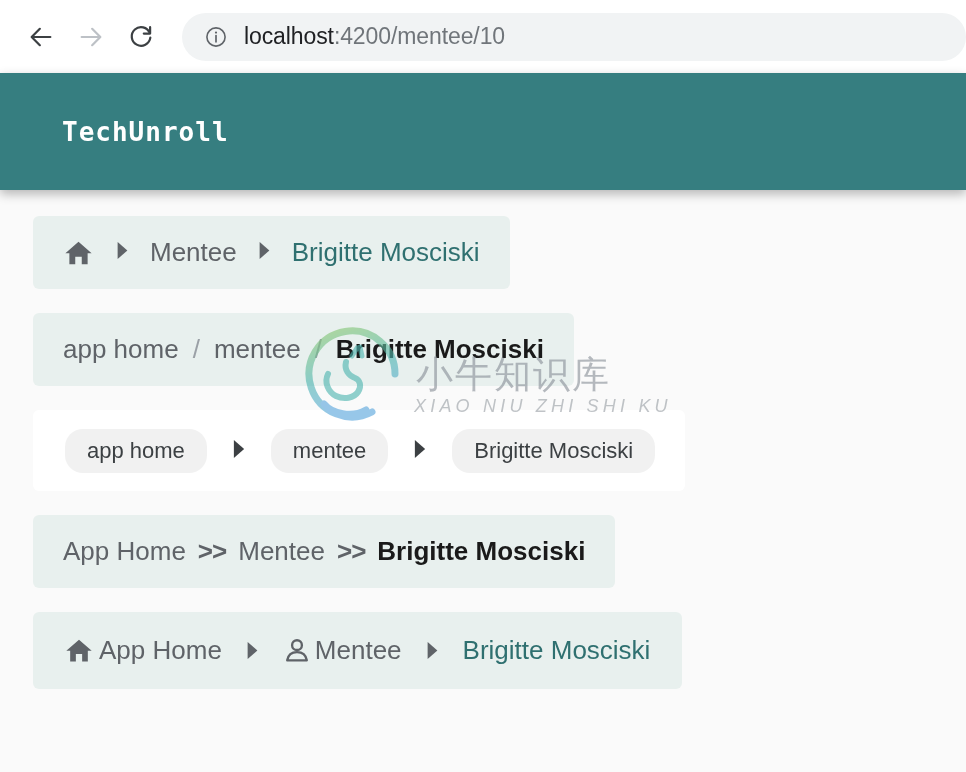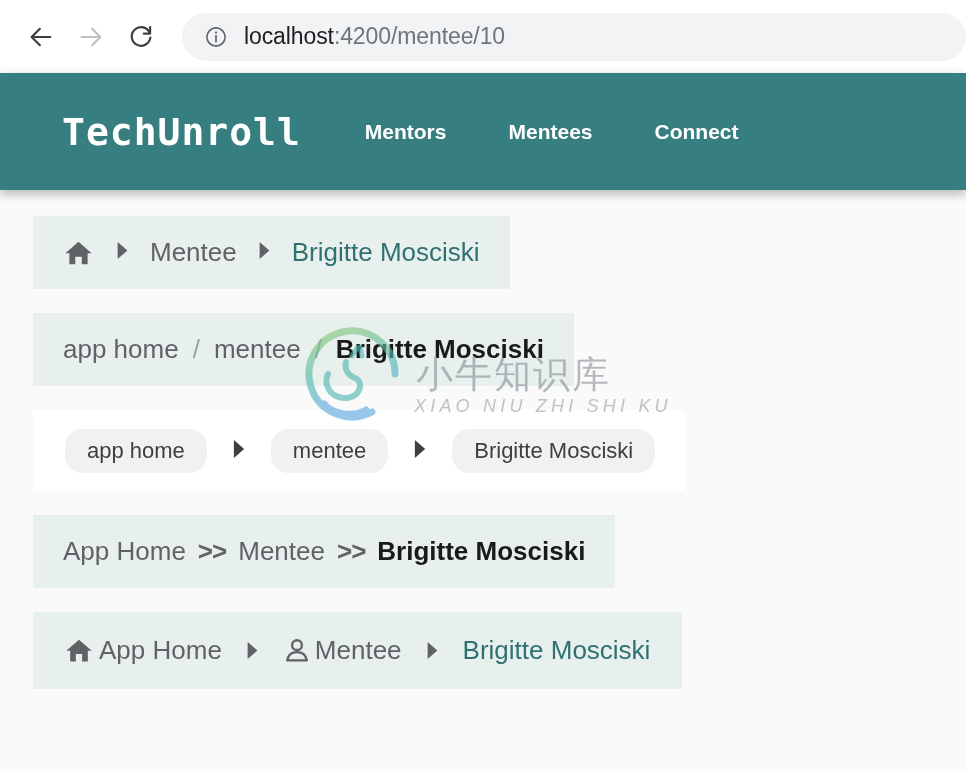--- a/index.html
+++ b/index.html
@@ -67,21 +67,21 @@
     display: flex;
     align-items: center;
     padding-left: 62px;
     box-shadow: 0 4px 10px rgba(0,0,0,0.28);
     position: relative;
     z-index: 5;
   }
 
   .brand {
     font-family: "DejaVu Sans Mono", monospace;
-    font-size: 38px;
+    font-size: 26px;
     font-weight: 700;
     color: #ffffff;
     letter-spacing: 1px;
     margin-right: 64px;
   }
 
   .nav-links {
     display: flex;
     align-items: center;
     gap: 62px;
@@ -99,21 +99,21 @@
   .page {
     background: #fafafa;
     height: 582px;
     padding: 26px 0 0 33px;
     position: relative;
   }
 
   .bc-row {
     display: inline-flex;
     align-items: center;
-    border-radius: 0;
+    border-radius: 6px;
     margin-bottom: 24px;
     white-space: nowrap;
   }
   .bc-row-clear { display: block; }
 
   .tinted { background: #e8f0ee; }
   .plain  { background: #ffffff; }
 
   
   .row1 { height: 73px; padding: 0 30px 0 29px; gap: 0; }
@@ -210,25 +210,20 @@
       <circle cx="12" cy="12" r="9.1" fill="none" stroke="#5f6368" stroke-width="1.6"></circle>
       <circle cx="12" cy="7.6" r="1.1" fill="#5f6368"></circle>
       <path d="M12 10.6 V16.8" stroke="#5f6368" stroke-width="1.7" stroke-linecap="round"></path>
     </svg>
     <div class="url-text"><span class="url-host">localhost</span><span>:4200/mentee/10</span></div>
   </div>
 </div>
 
 <div class="app-navbar">
   <div class="brand">TechUnroll</div>
-  <div class="nav-links">
-    <a class="nav-link" href="#">Mentors</a>
-    <a class="nav-link" href="#">Mentees</a>
-    <a class="nav-link" href="#">Connect</a>
-  </div>
 </div>
 
 <div class="page">
 
   <div class="watermark">
     <svg width="110" height="105" viewBox="0 0 110 105">
       <defs>
         <linearGradient id="wmg" x1="0" y1="0" x2="0.3" y2="1">
           <stop offset="0%" stop-color="#8ec96b"></stop>
           <stop offset="55%" stop-color="#4fb6b0"></stop>

